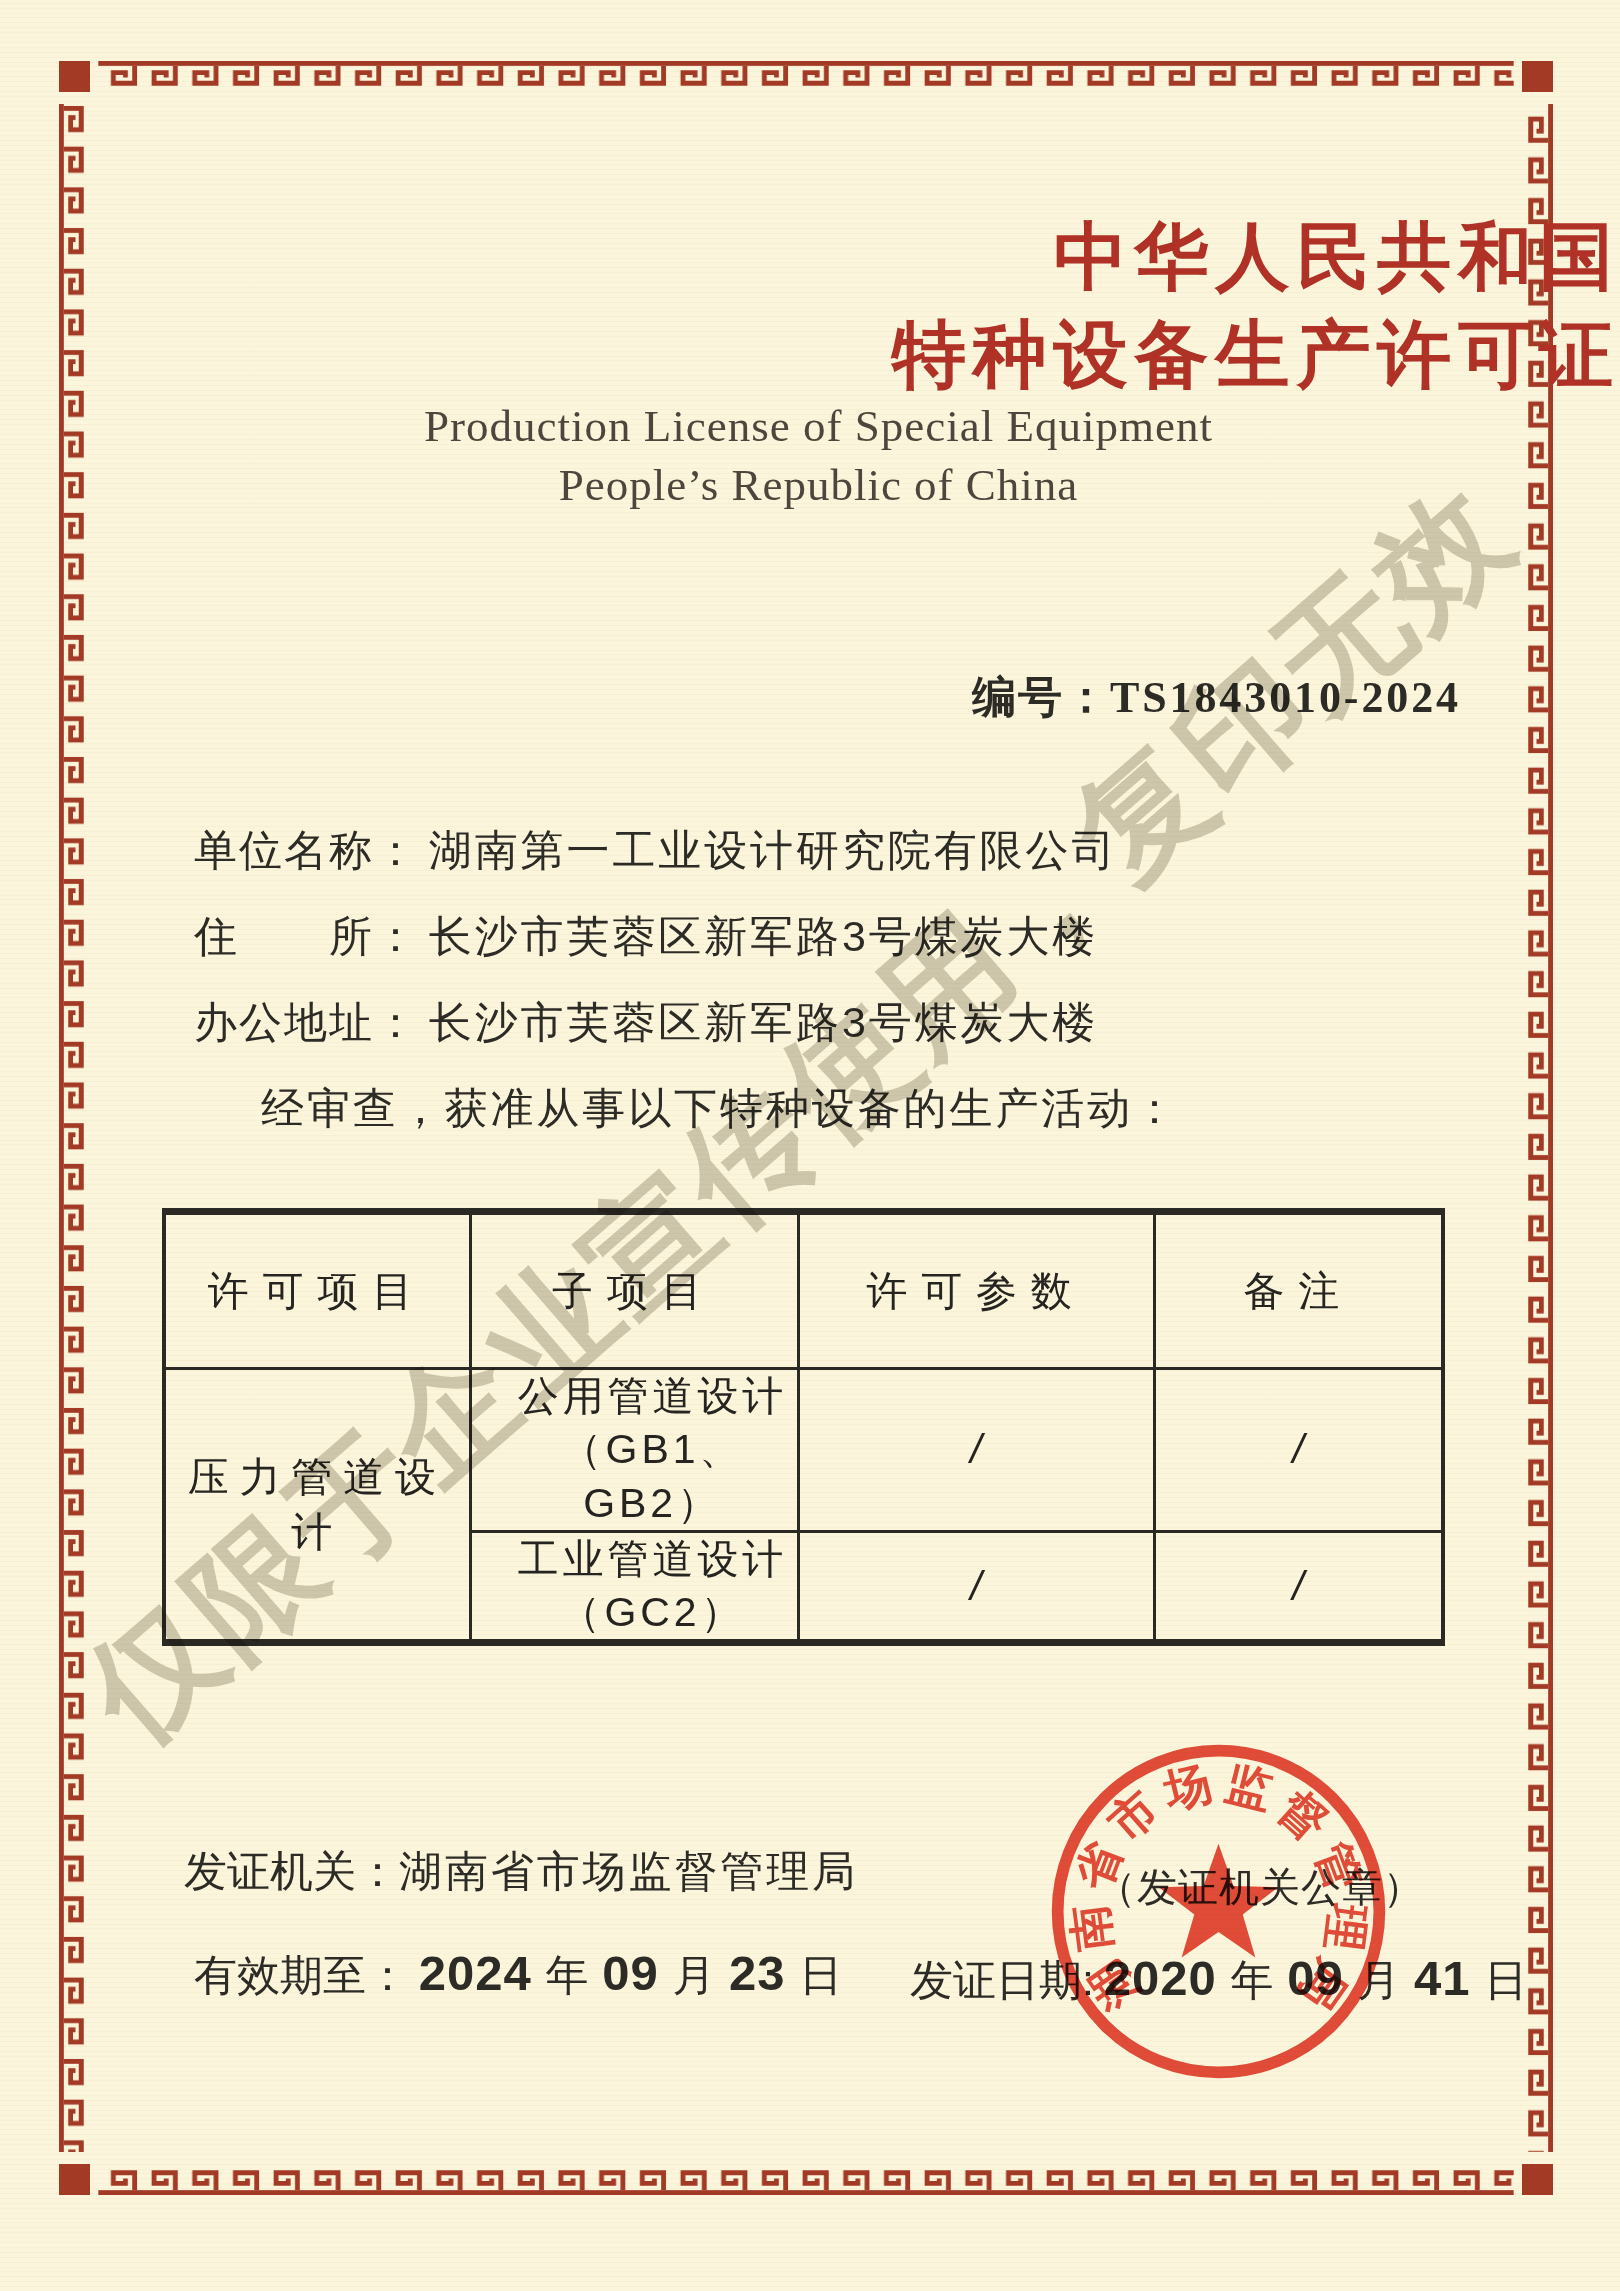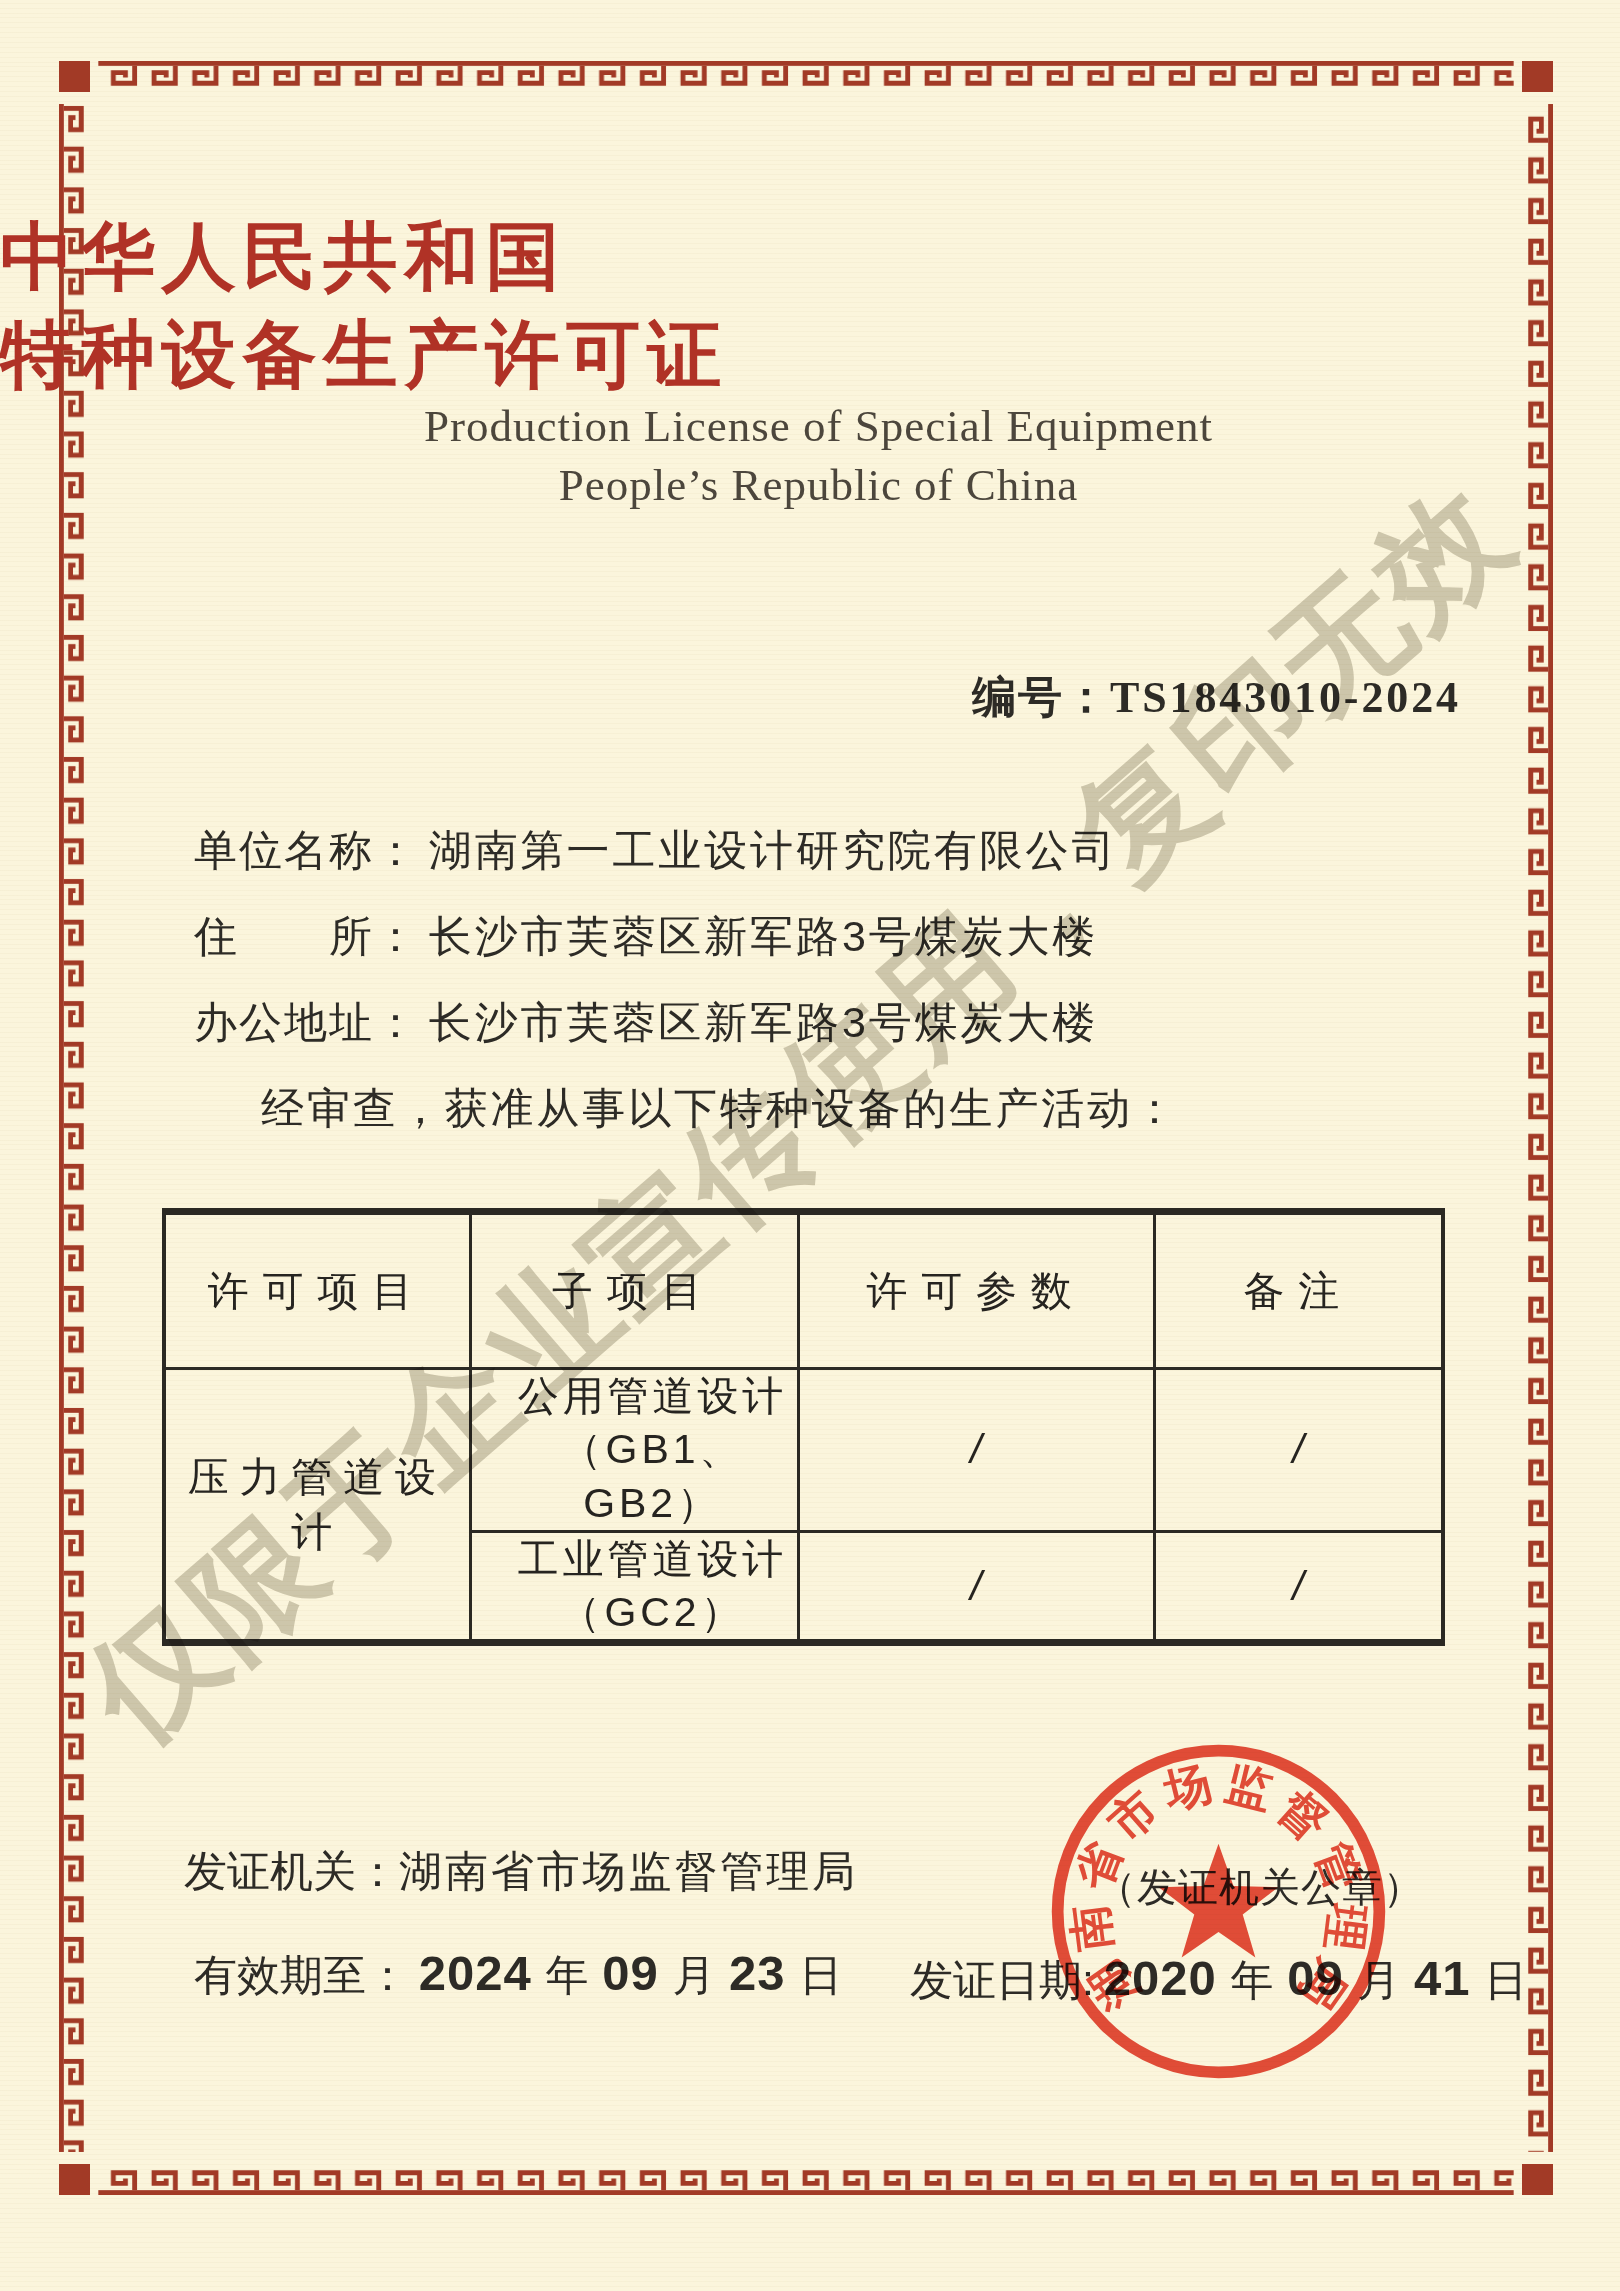--- a/index.html
+++ b/index.html
@@ -23,21 +23,21 @@
       repeating-linear-gradient(0deg, rgba(190,170,120,0.07) 0 1px, rgba(0,0,0,0) 1px 4.9px),
       var(--page-bg);
   }
   
   .border-strip{position:absolute;display:block;}
   .border-corner{position:absolute;width:31px;height:31px;background:var(--border-red);}
   .mfill{fill:var(--border-red);}
   .mstroke{stroke:var(--border-red);stroke-width:5;fill:none;}
   
   .title-cn{
-    position:absolute;left:0;width:100%;text-align:left;
+    position:absolute;left:0;width:100%;text-align:right;
     font-size:74px;font-weight:700;color:var(--title-red);
     letter-spacing:6.9px;white-space:nowrap;
   }
   .title-cn.l1{top:208px;}
   .title-cn.l2{top:306px;}
   .title-en{
     position:absolute;left:0;width:100%;text-align:center;
     font-family:"Liberation Serif","DejaVu Serif",serif;
     font-size:45px;color:var(--eng-gray);letter-spacing:1px;white-space:nowrap;padding-left:17px;
   }

